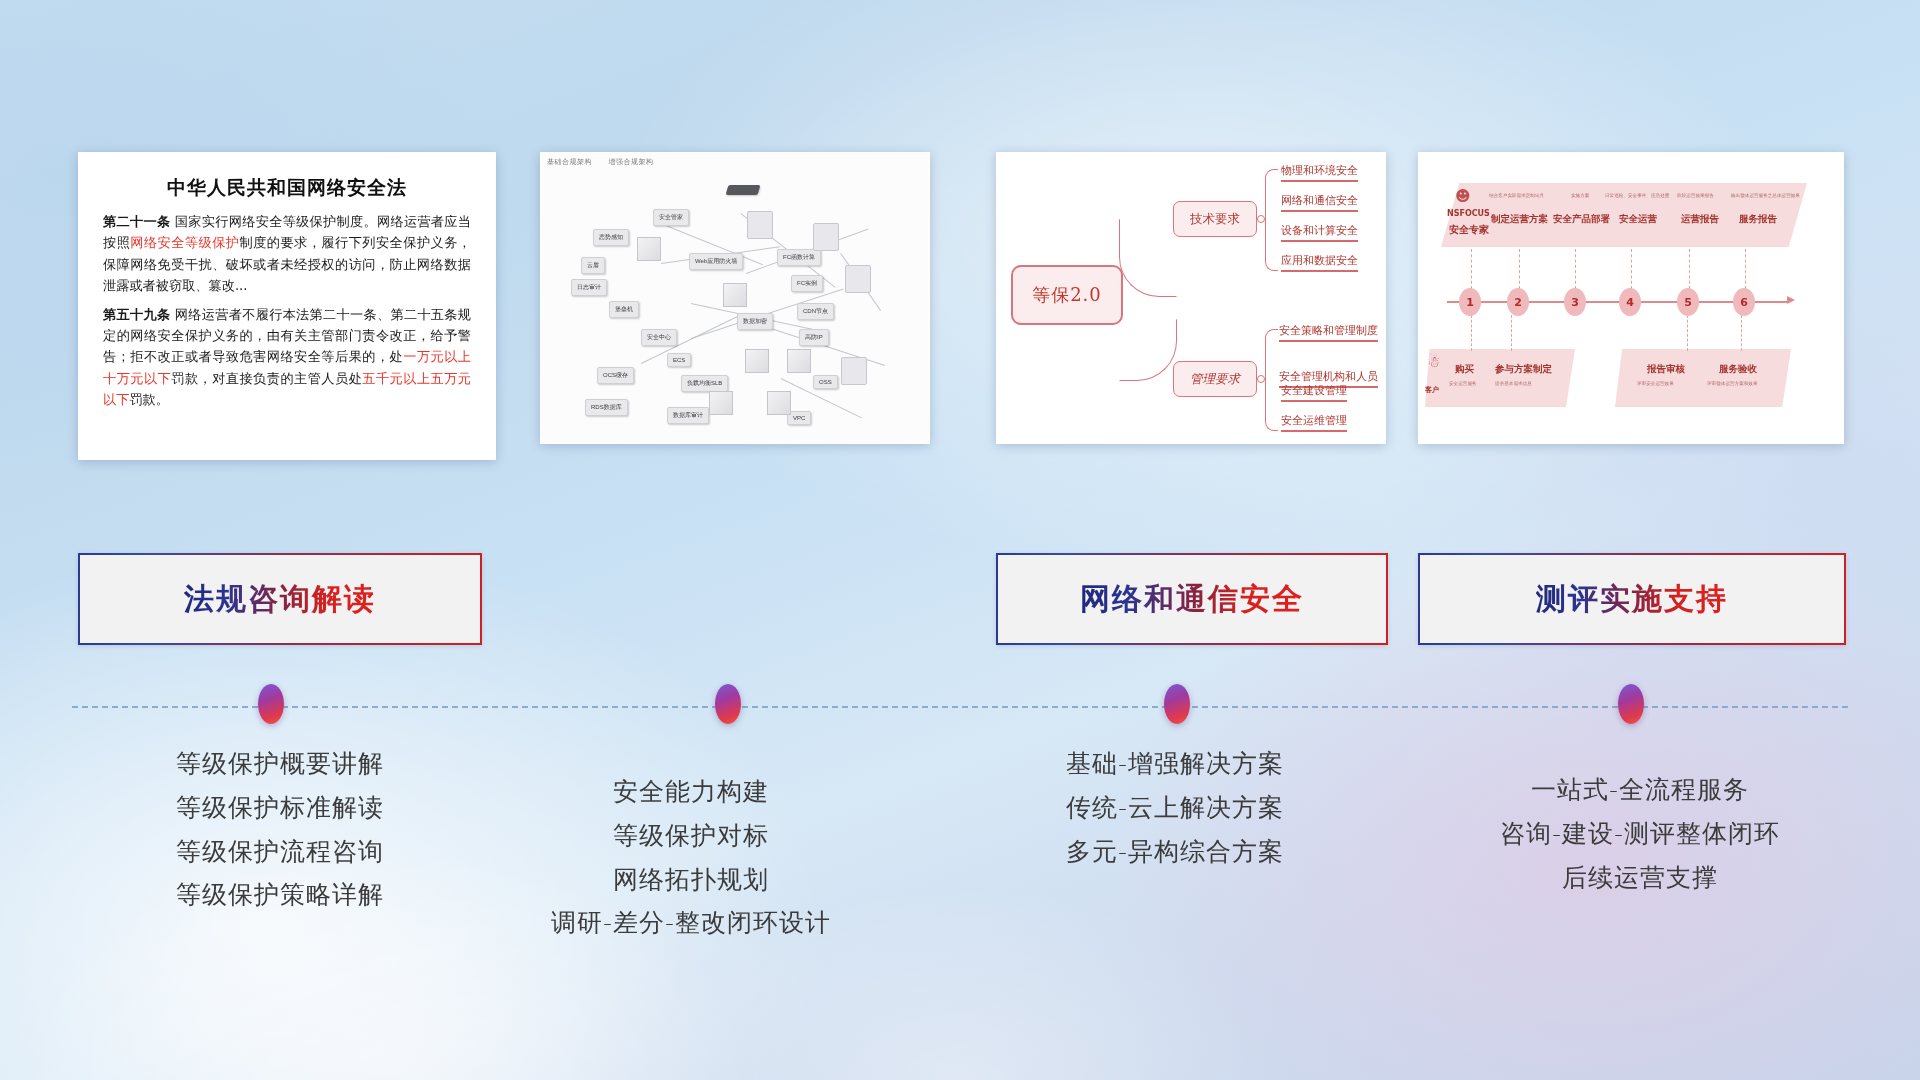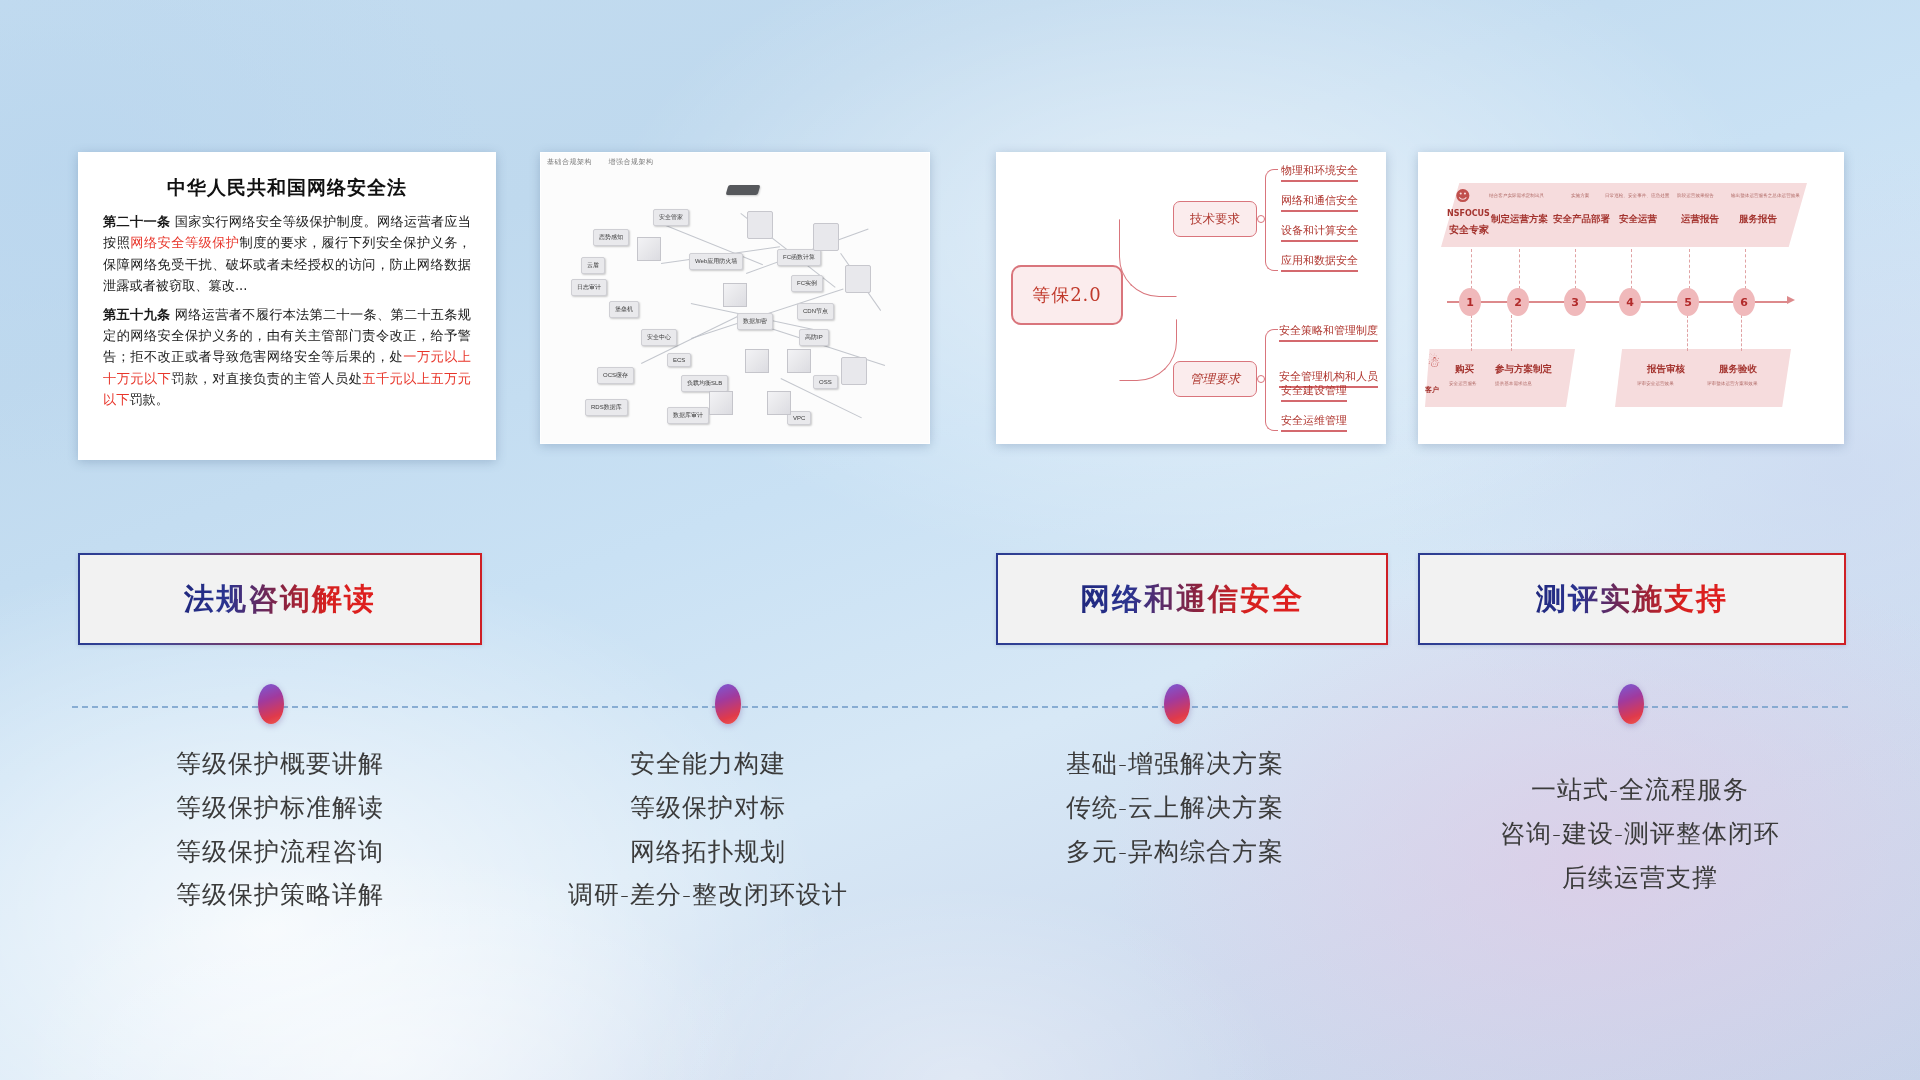--- a/index.html
+++ b/index.html
@@ -118,21 +118,21 @@
         background:linear-gradient(160deg,#7a5bd6 0%,#a03a9e 38%,#e03a4a 78%,#ef5a50 100%);
         box-shadow:0 2px 6px rgba(100,60,140,.35);}
   #d1{left:258px;} #d2{left:715px;} #d3{left:1164px;} #d4{left:1618px;}
 
   
   .lists{position:absolute;left:0;top:742px;width:1920px;}
   .lcol{position:absolute;text-align:center;color:#3b3b3b;
         font-size:25px;line-height:1.75;font-family:"DejaVu Sans",sans-serif;
         font-weight:300;letter-spacing:1px;}
   #lc1{left:60px;width:440px;}
-  #lc2{left:488px;width:440px;}
+  #lc2{left:471px;width:440px;margin-top:28px;}
   #lc3{left:955px;width:440px;}
   #lc4{left:1400px;width:480px;top:26px;}
   .litem{white-space:nowrap;}
 </style>
 </head>
 <body>
 
 <div id="bg"></div>
 <div id="bg2"></div>
 

